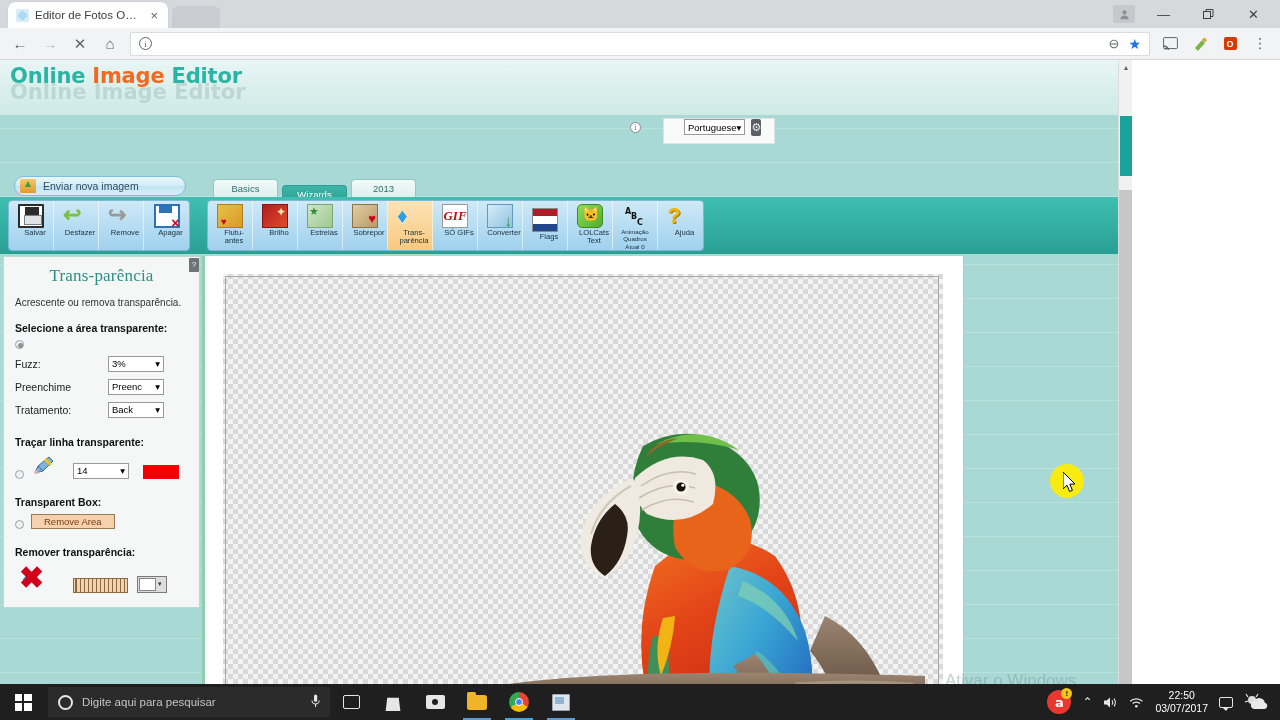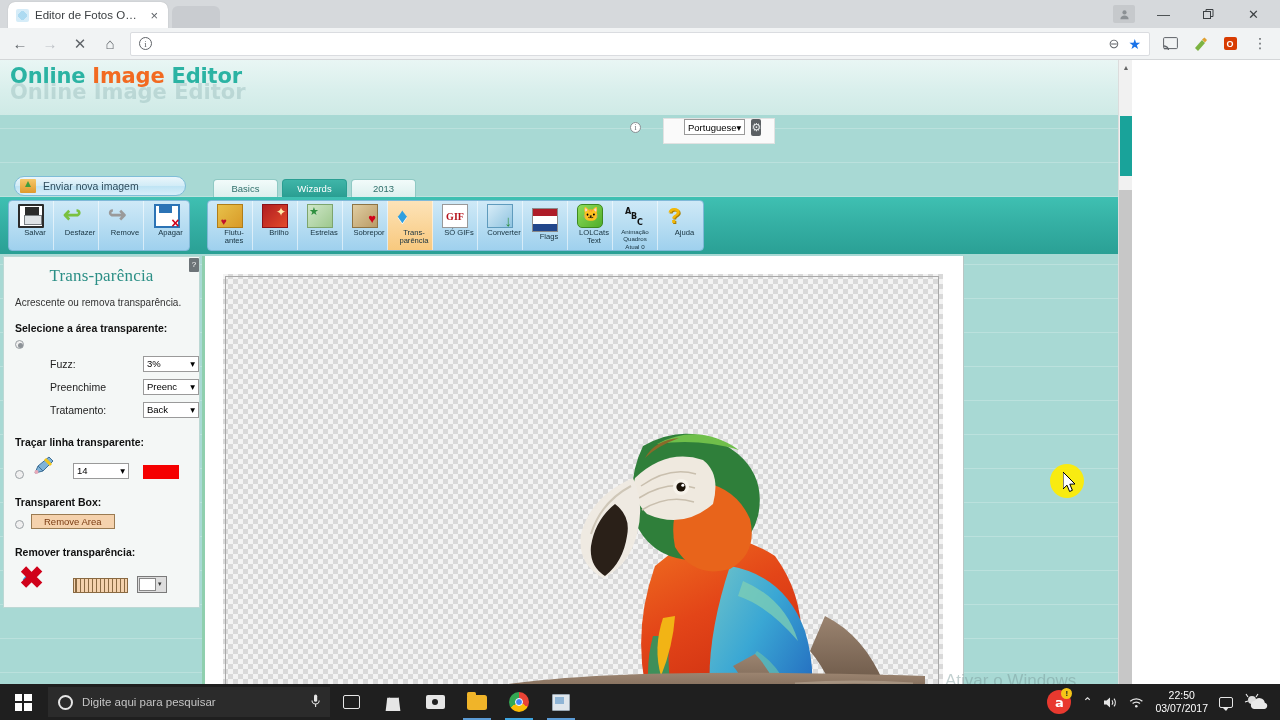--- a/index.html
+++ b/index.html
@@ -176,21 +176,21 @@
   .cat-tabs { position:absolute; left:213px; top:119px; display:flex; gap:4px; }
   .cat-tab {
     width:65px; height:18px; border-radius:4px 4px 0 0;
     font-size:9.5px; display:flex; align-items:center; justify-content:center;
     border:1px solid #8fc9c4; border-bottom:none;
     background: linear-gradient(to bottom,#f2fbfa,#dcf0ee);
     color:#2f6f6a;
   }
   .cat-tab.active {
     background: linear-gradient(to bottom,#3fb5a8,#2a9e92);
-    color:#fff; border-color:#2a9e92;
+    color:#fff; border-color:#2a9e92;margin-top:6px;
   }
 
   
   .toolbar-band {
     position:absolute; left:0; top:137px; width:1266px; height:57px;
     background: linear-gradient(to bottom,#3fc0b2 0%, #35b0a4 45%, #2aa095 100%);
   }
   .tool-group {
     position:absolute; top:140px; height:51px;
     background: linear-gradient(to bottom,#cfe9f7 0%, #b7ddf2 50%, #9fd1ee 100%);
@@ -229,22 +229,22 @@
   .ic-float { background:linear-gradient(135deg,#e8c14a,#d89a28); border:1px solid #b07d18; }
   .ic-float:after { content:"\2665"; position:absolute; left:3px; bottom:0; color:#c0122b; font-size:10px; }
   .ic-bright { background:linear-gradient(135deg,#b01d22,#e34b2a); border:1px solid #8c1218; }
   .ic-bright:after { content:"\2726"; position:absolute; right:1px; top:0; color:#ffe9a8; font-size:12px; }
   .ic-stars { background:linear-gradient(135deg,#cfe7c9,#9ec88e); border:1px solid #7da56d; }
   .ic-stars:after { content:"\2605"; position:absolute; left:1px; top:0; color:#2f8f3f; font-size:11px; }
   .ic-over { background:linear-gradient(135deg,#e0cda2,#b99b66); border:1px solid #8e7444; }
   .ic-over:after { content:"\2665"; position:absolute; right:1px; bottom:1px; color:#d0021b; font-size:13px; }
   .ic-diamond { color:#2f9fe0; font-size:21px; line-height:24px; text-shadow:0 1px 0 #fff; }
   .ic-gif { background:#fff; border:1px solid #999; display:flex; align-items:center;
-            justify-content:center; font-size:10px; font-weight:bold; color:#b5121b;
-            font-family:"Liberation Serif", serif; }
+            justify-content:center; font-size:13px; font-weight:bold; color:#b5121b;
+            font-family:"Liberation Serif", serif;font-style:italic; }
   .ic-conv { background:linear-gradient(135deg,#d7ecf7,#8fc4e0); border:1px solid #5f9bbd; }
   .ic-conv:after { content:"\2193"; position:absolute; right:0; bottom:-2px; color:#2f8f3f;
                    font-size:15px; font-weight:bold; }
   .ic-flag { background:#fff; border:1px solid #8a8a8a; height:17px; margin-top:4px; }
   .ic-flag:before { content:""; position:absolute; left:0; top:0; width:100%; height:33%; background:#ae1c28; }
   .ic-flag:after { content:""; position:absolute; left:0; bottom:0; width:100%; height:33%; background:#21468b; }
   .ic-lol { background:linear-gradient(135deg,#8fdc5a,#4fae2a); border:1px solid #3d8a20;
             border-radius:5px; }
   .ic-lol:after { content:"\1F431"; position:absolute; left:4px; top:1px; font-size:14px; }
   .ic-anim { display:flex; align-items:center; justify-content:center; font-size:8px;
@@ -266,21 +266,21 @@
   .panel-strong { font-size:10.5px; font-weight:bold; color:#111; margin:12px 0 0 11px; }
   .radio {
     width:9px; height:9px; border-radius:50%; border:1px solid #9aa0a4;
     background:#f0f0f0; display:inline-block; position:relative; flex:0 0 9px;
   }
   .radio.on:after {
     content:""; position:absolute; left:2px; top:2px; width:5px; height:5px;
     border-radius:50%; background:#8d9398;
   }
   .row { display:flex; align-items:flex-end; margin:0 0 0 11px; }
-  .fld-row { display:flex; align-items:center; margin:7px 0 0 11px;justify-content:flex-end; }
+  .fld-row { display:flex; align-items:center; margin:7px 0 0 11px; }
   .fld-label { font-size:10.5px; color:#222; width:93px; }
   .sel {
     height:16px; background:#fff; border:1px solid #9a9a9a;
     font-size:9.5px; color:#000; display:flex; align-items:center;
     justify-content:space-between; padding:0 3px;
   }
   .sel.w-fuzz { width:56px; }
   .sel.w-pre  { width:56px; }
   .sel.w-trat { width:56px; }
   .sel.w-14   { width:56px; }

